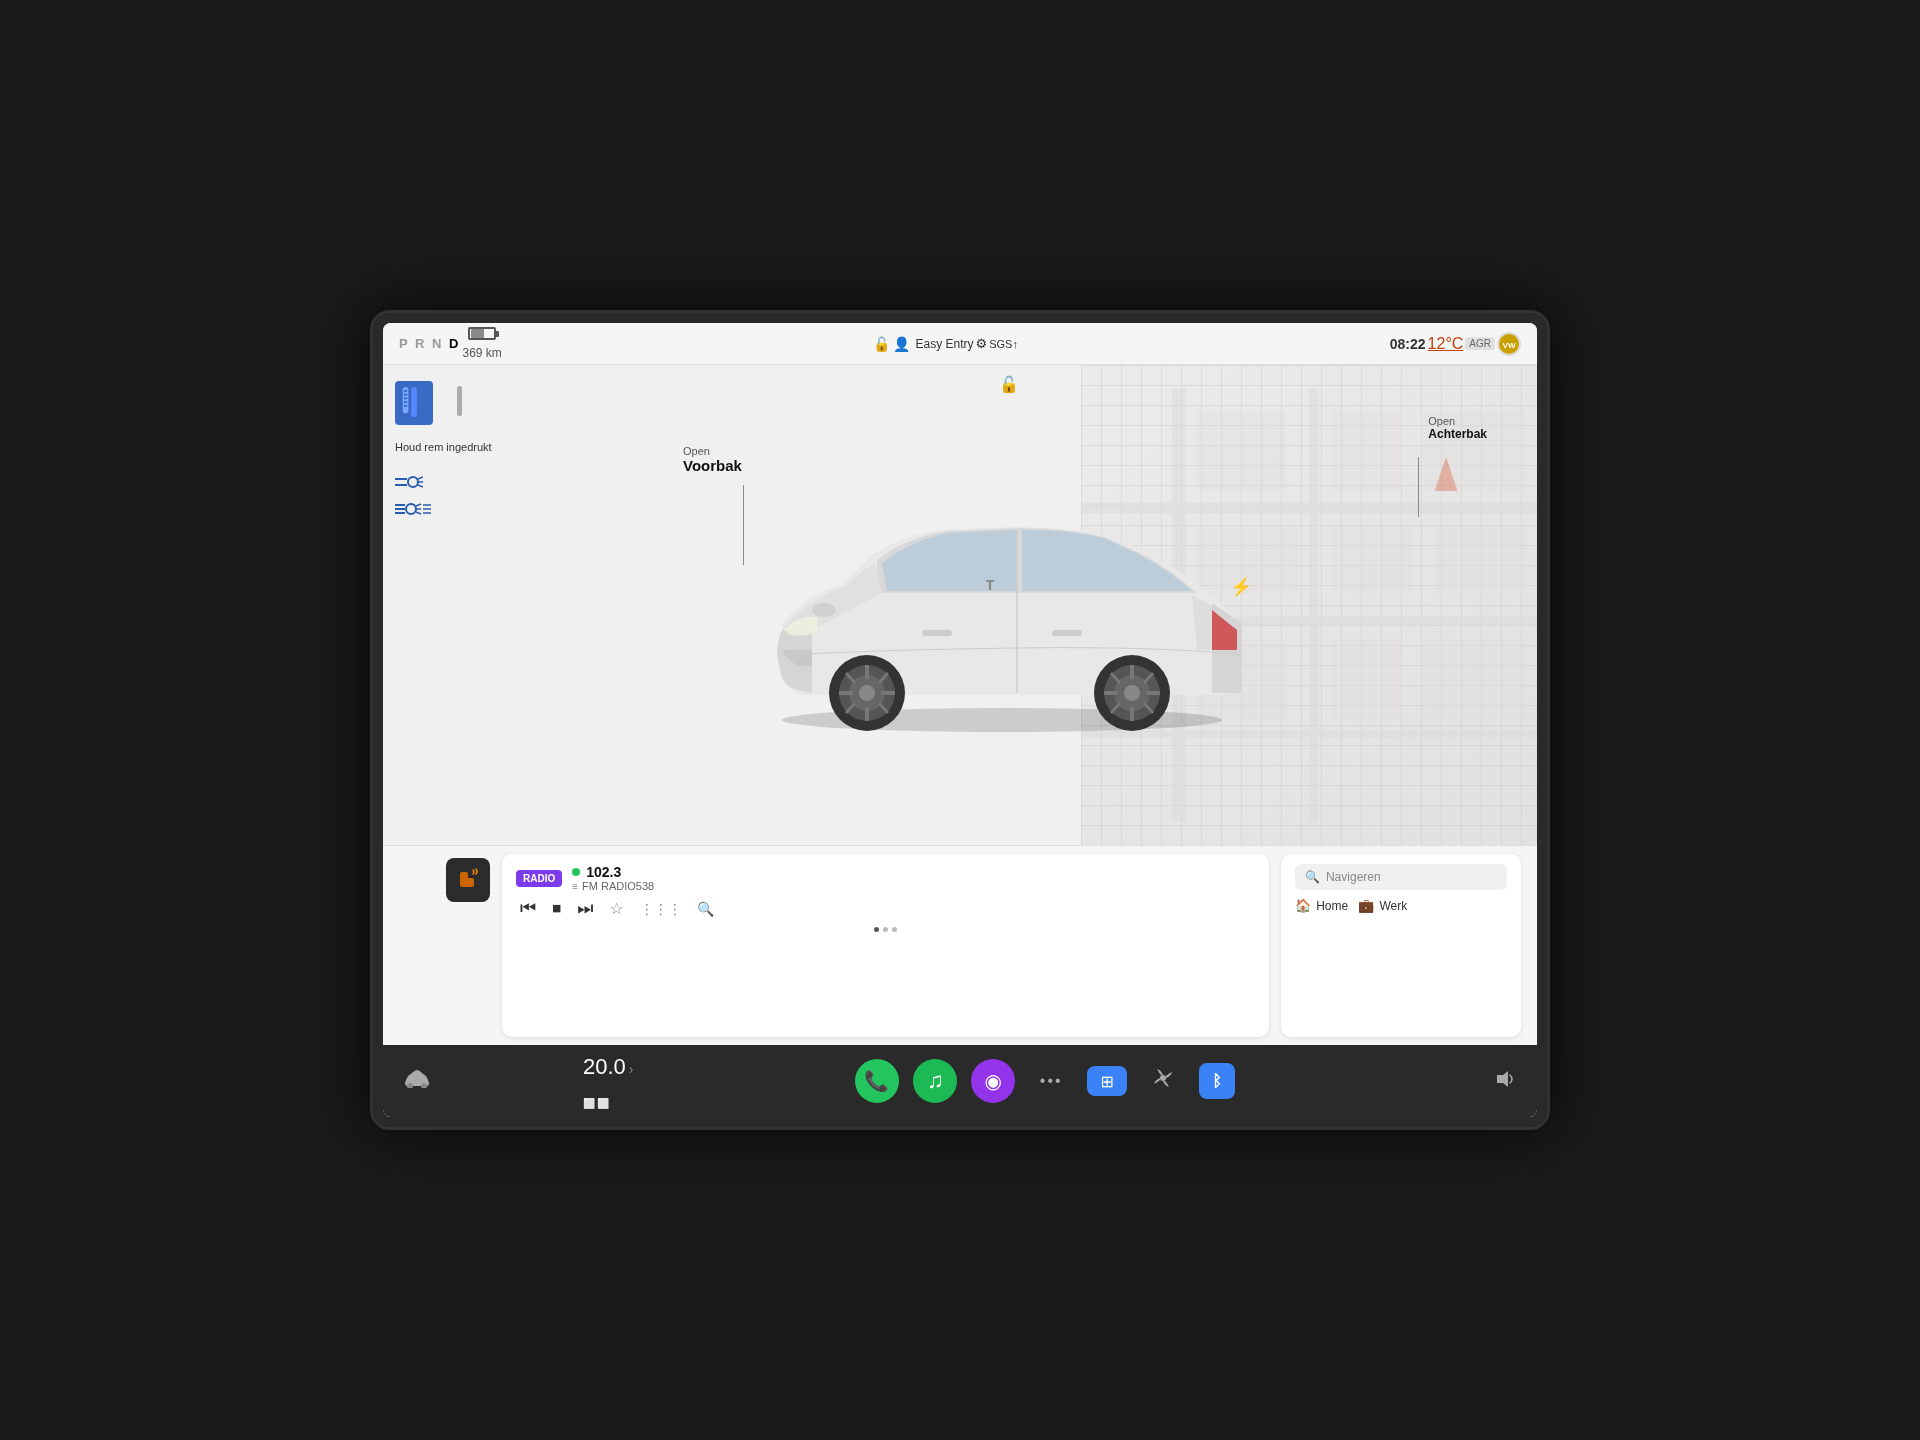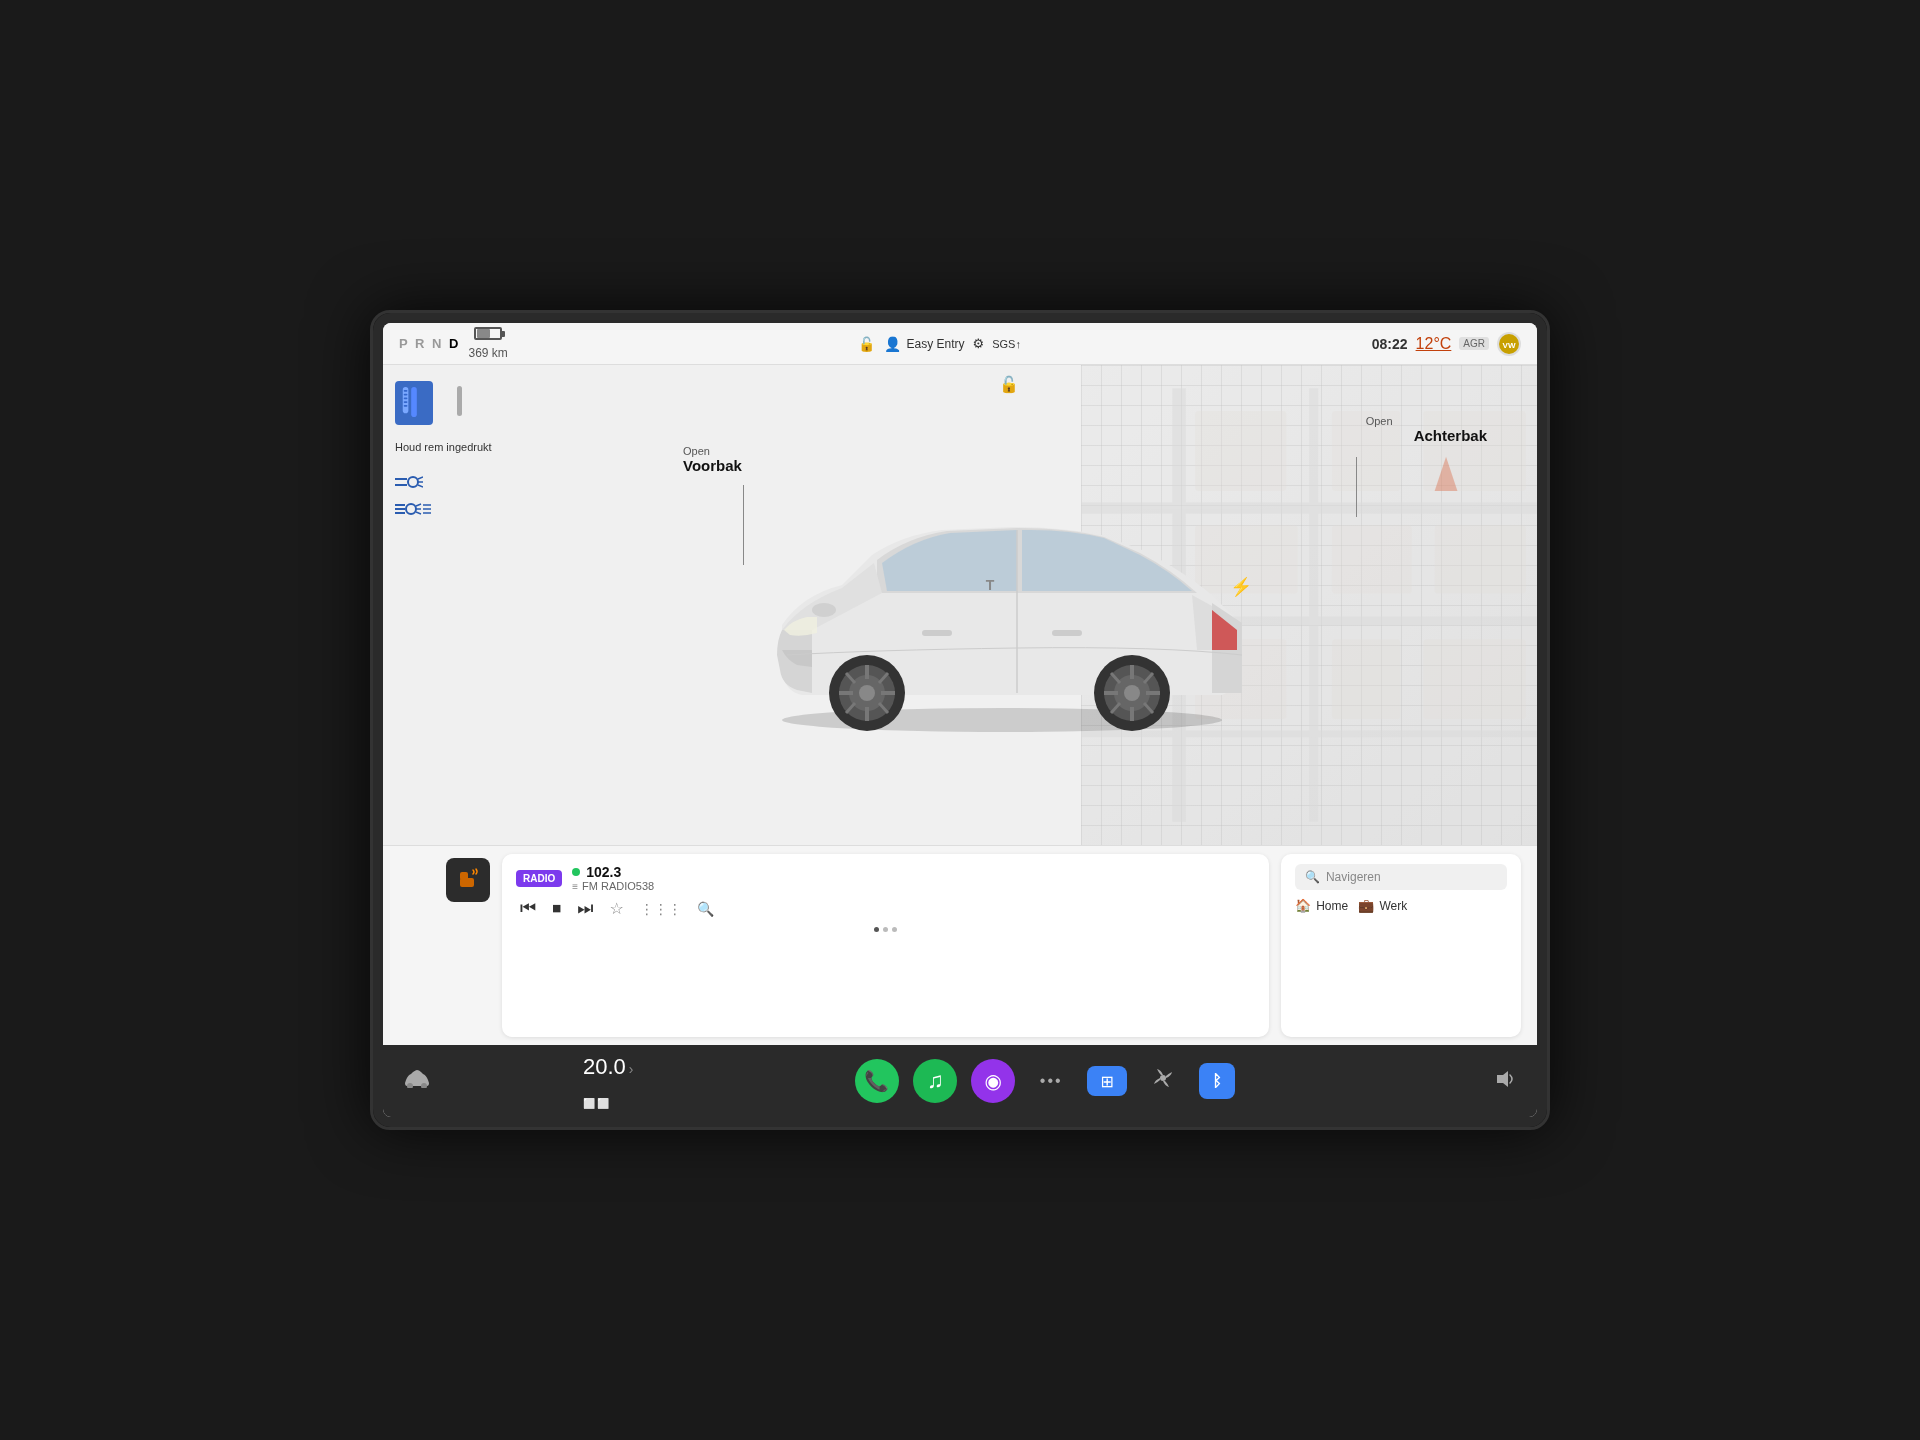--- a/index.html
+++ b/index.html
@@ -49,21 +49,21 @@
 
     
     .status-bar {
       background: #f5f5f5;
       height: 42px;
       display: flex;
       align-items: center;
       padding: 0 16px;
       border-bottom: 1px solid #ddd;
       flex-shrink: 0;
-      gap: 8px;
+      gap: 2px;
     }
 
     .prnd {
       font-size: 13px;
       font-weight: 600;
       color: #333;
       letter-spacing: 2px;
     }
 
     .battery-info {
@@ -684,21 +684,21 @@
 
         <div class="voorbak-annotation" style="position:absolute;left:160px;top:80px;z-index:5">
           <span class="annotation-label-title" style="display:block;font-size:11px;color:#555;">Open</span>
           <span class="annotation-label-main" style="display:block;font-size:15px;font-weight:600;color:#111;">Voorbak</span>
 
           <div style="position:absolute;top:40px;left:60px;width:1px;height:80px;background:#888;"></div>
         </div>
 
         <div class="achterbak-annotation" style="position:absolute;right:50px;top:50px;z-index:5">
           <span style="display:block;font-size:11px;color:#555;">Open</span>
-          <span style="display:block;font-size:15px;font-weight:600;color:#111;margin-left:48px;">Achterbak</span>
+          <span style="display:block;font-size:12px;font-weight:600;color:#111;">Achterbak</span>
 
           <div style="position:absolute;top:42px;left:-10px;width:1px;height:60px;background:#888;"></div>
         </div>
 
         <div style="position:absolute;left:50%;top:50%;transform:translate(-55%,-50%);width:560px;height:300px;z-index:3;">
           <svg viewBox="0 0 560 280" fill="none" xmlns="http://www.w3.org/2000/svg">
 
             <ellipse cx="280" cy="265" rx="220" ry="12" fill="rgba(0,0,0,0.15)"></ellipse>
 
             <path d="M 60 170 Q 80 140 120 130 L 150 100 Q 180 80 220 75 L 290 72 Q 340 72 380 80 L 420 95 Q 460 115 490 140 L 510 160 Q 520 170 520 185 L 520 220 Q 515 235 500 240 L 80 240 Q 65 237 60 220 Z" fill="#e8e8e8"></path>

